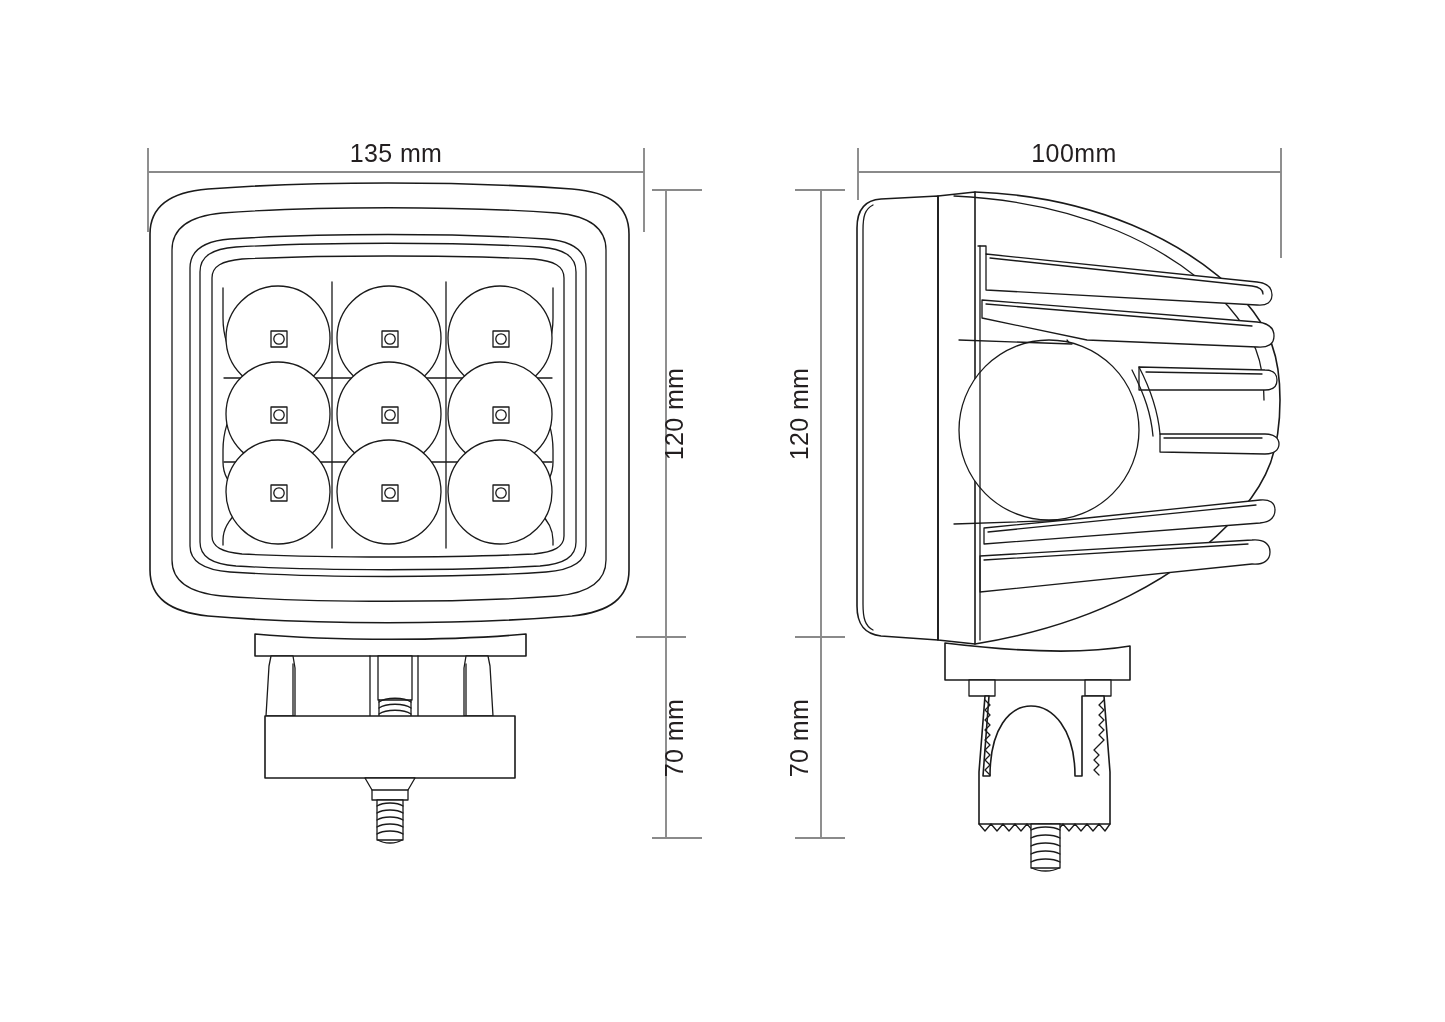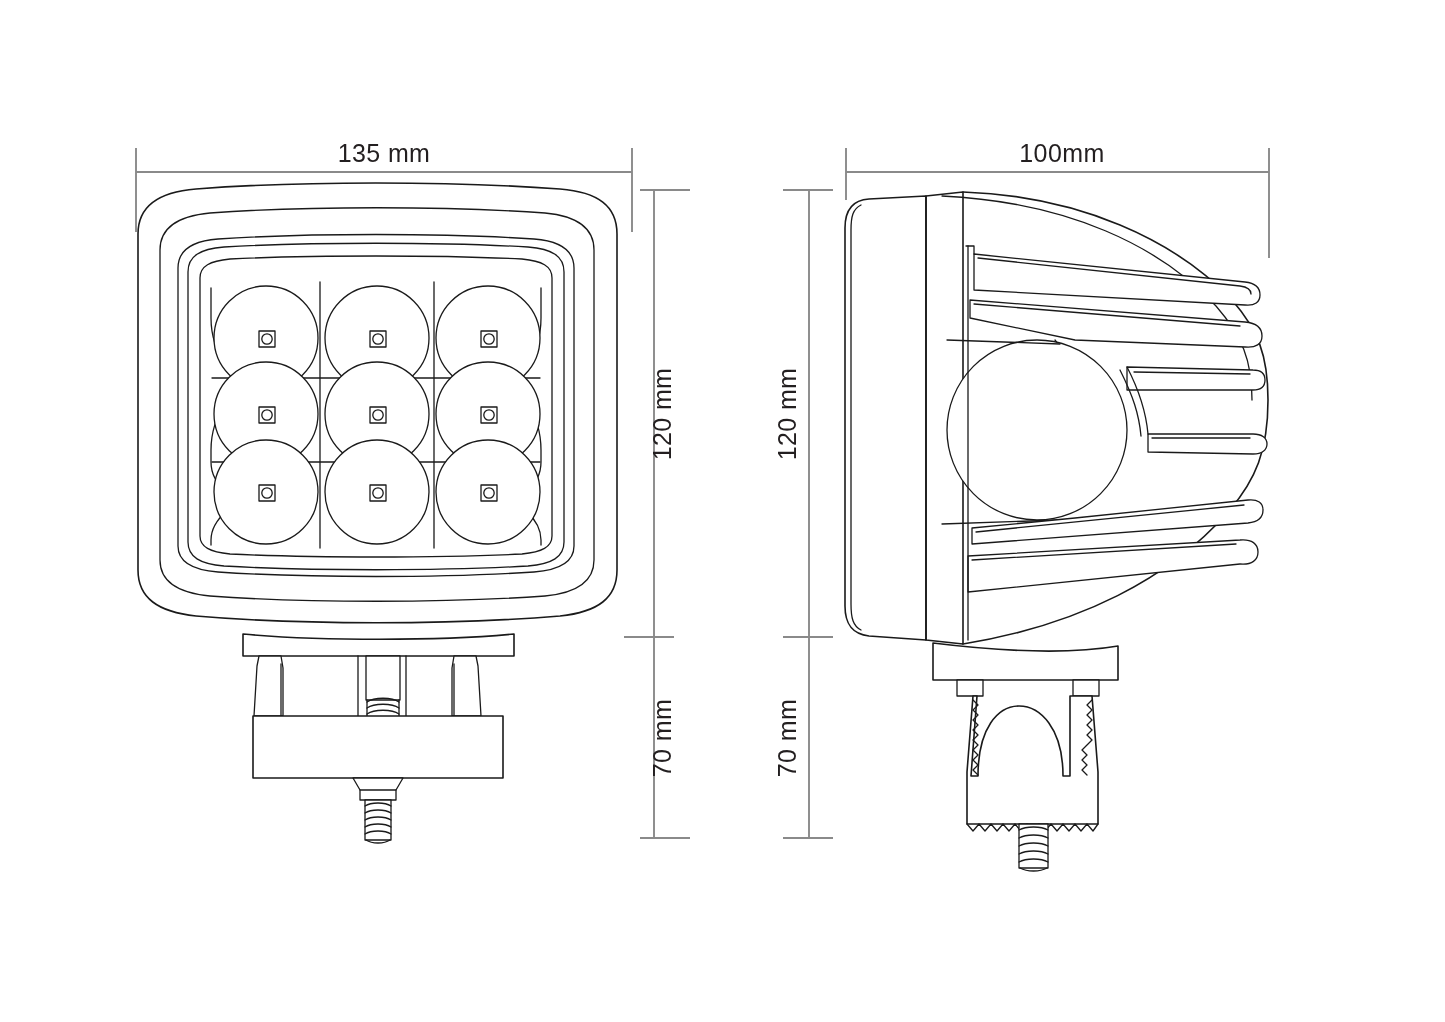--- a/index.html
+++ b/index.html
@@ -13,20 +13,21 @@
     height: 1022px;
     position: relative;
     overflow: hidden;
     font-family: "Liberation Sans", sans-serif;
   }
   #drawing-root {
     position: absolute;
     inset: 0;
     width: 1327px;
     height: 1022px;
+    padding-left: 12px;
   }
   svg.drawing {
     display: block;
     width: 1445px;
     height: 1022px;
   }
   .part-line {
     fill: none;
     stroke: #1a1a1a;
     stroke-width: 1.6;

